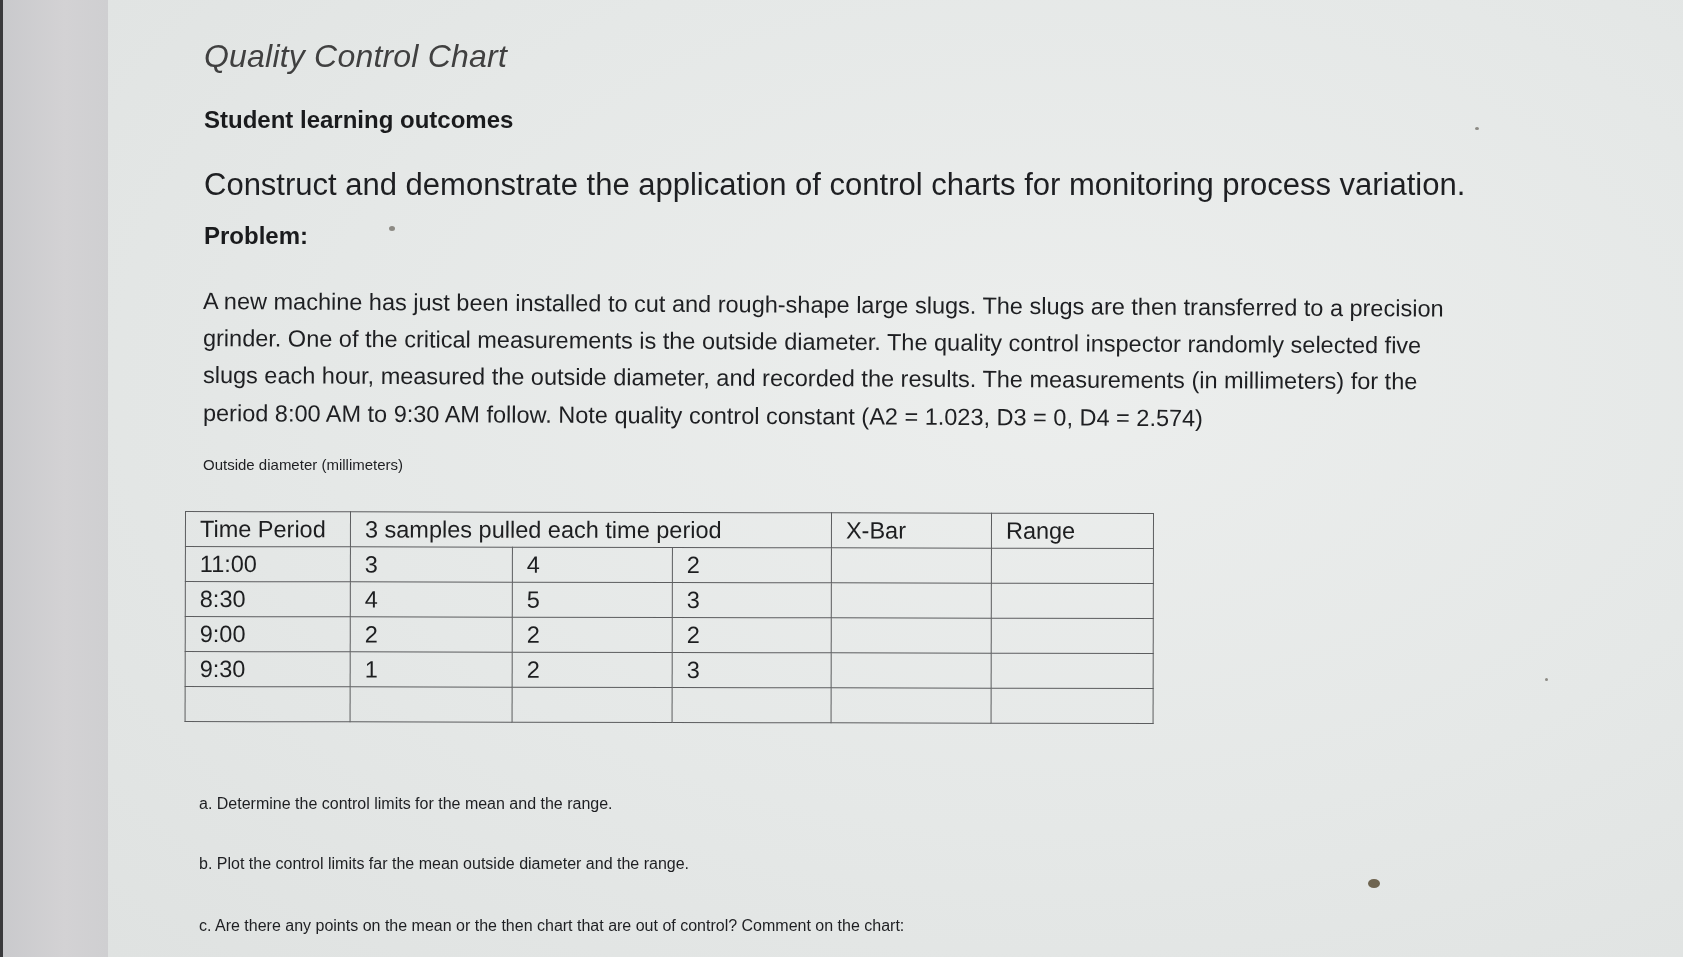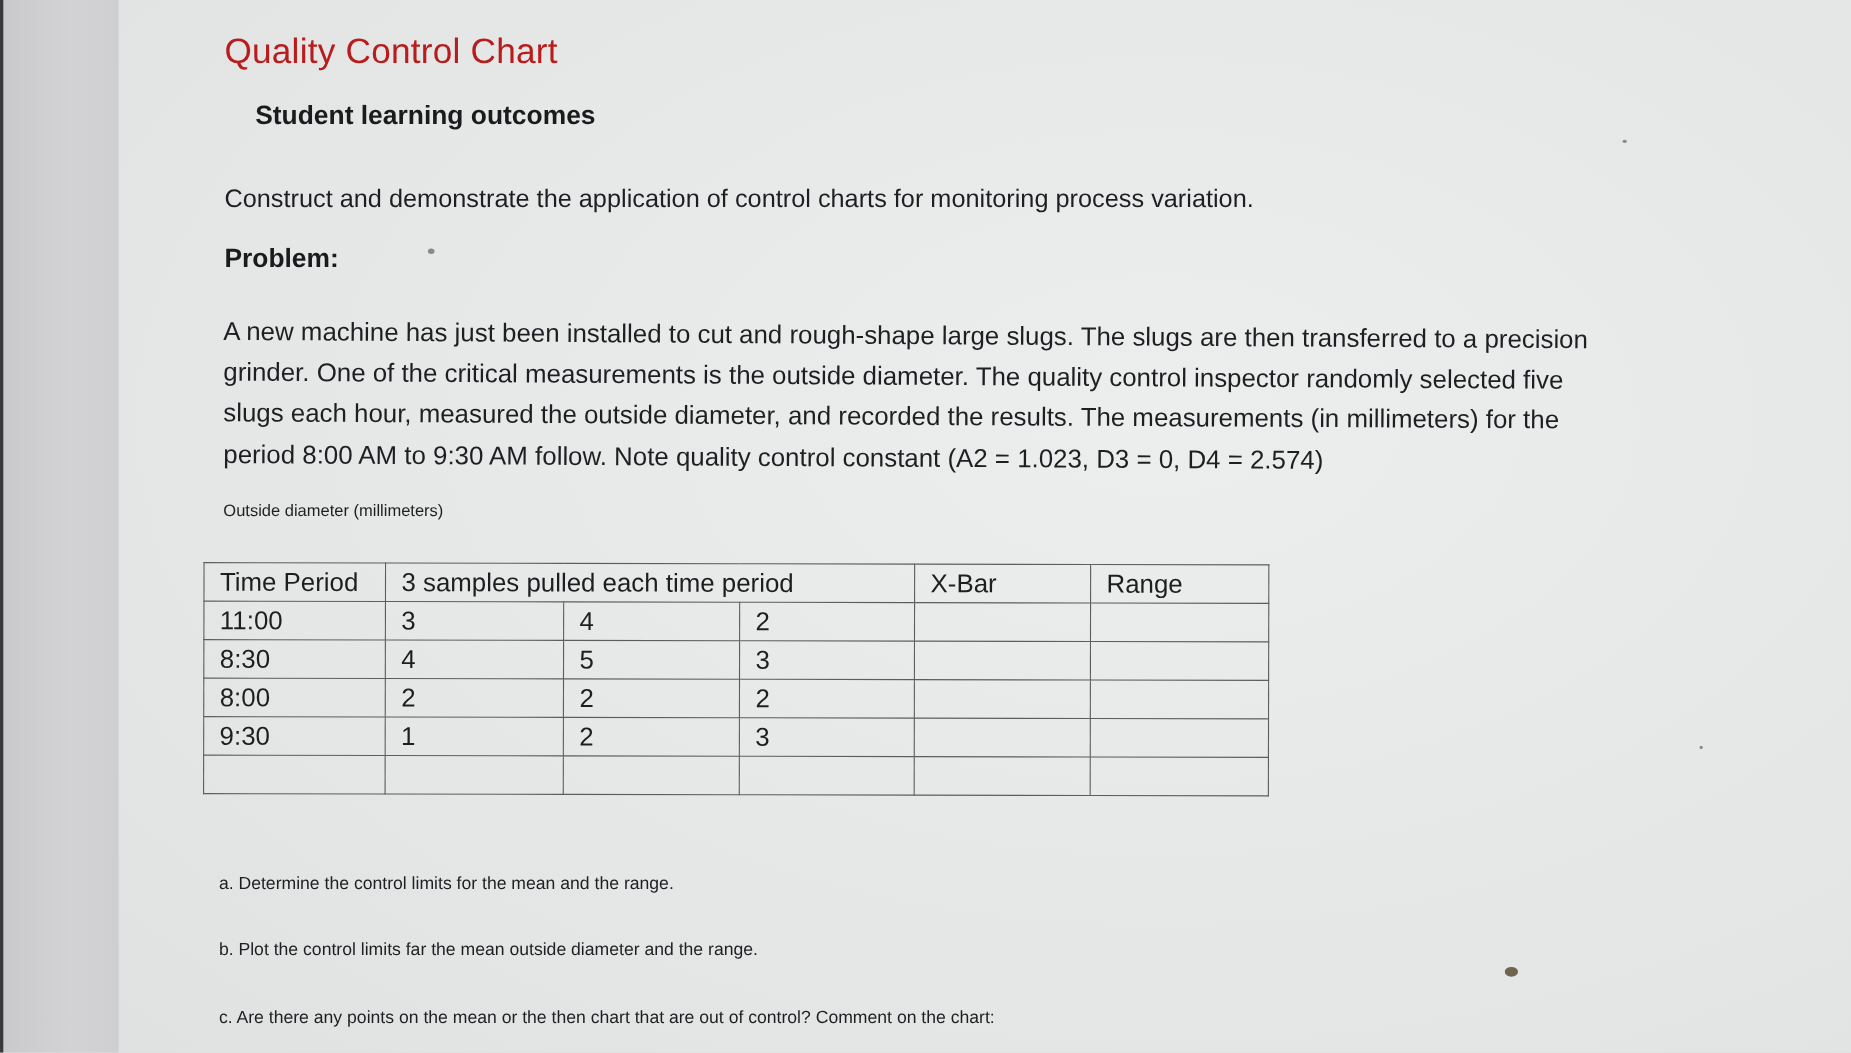--- a/index.html
+++ b/index.html
@@ -14,24 +14,24 @@
     background: linear-gradient(90deg, #c9c9cc 0%, #d3d2d4 60%, #cfcfd1 100%);
   }
   .left-strip-edge {
     position: absolute; left: 0; top: 0; width: 3px; height: 957px; background: #3a3a3c;
   }
   .paper {
     position: absolute; left: 108px; top: 0; width: 1575px; height: 957px;
     background: radial-gradient(ellipse at 60% 40%, #eceeed 0%, #e5e8e7 55%, #dfe2e1 100%);
   }
   .t { position: absolute; white-space: nowrap; }
-  .title { left: 204px; top: 28px; font-size: 32px; letter-spacing: 0.2px; color: #b91c1c; }
+  .title { left: 204px; top: 38px; font-size: 32px; letter-spacing: 0.2px; color: #404040; font-style: italic; }
   .h-bold { font-weight: bold; font-size: 24px; color: #1a1b1d; }
-  .outcomes-heading { left: 204px; top: 92px; margin-left: 28px; }
-  .outcomes-text { left: 204px; top: 167px; font-size: 23px; }
+  .outcomes-heading { left: 204px; top: 106px; }
+  .outcomes-text { left: 204px; top: 167px; font-size: 31px; }
   .problem-heading { left: 204px; top: 222px; }
   .para { left: 203px; font-size: 23.5px; }
   .p1 { top: 288px; transform: rotate(0.35deg); transform-origin: left center; }
   .p2 { top: 325px; transform: rotate(0.35deg); transform-origin: left center; }
   .p3 { top: 362px; transform: rotate(0.3deg); transform-origin: left center; }
   .p4 { top: 400px; transform: rotate(0.3deg); transform-origin: left center; }
   .diam-label { left: 203px; top: 456px; font-size: 15px; }
 
   table.data {
     position: absolute; left: 185px; top: 511px;
@@ -98,21 +98,21 @@
   </tr>
   <tr>
     <td>8:30</td>
     <td>4</td>
     <td>5</td>
     <td>3</td>
     <td></td>
     <td></td>
   </tr>
   <tr>
-    <td>8:00</td>
+    <td>9:00</td>
     <td>2</td>
     <td>2</td>
     <td>2</td>
     <td></td>
     <td></td>
   </tr>
   <tr>
     <td>9:30</td>
     <td>1</td>
     <td>2</td>

